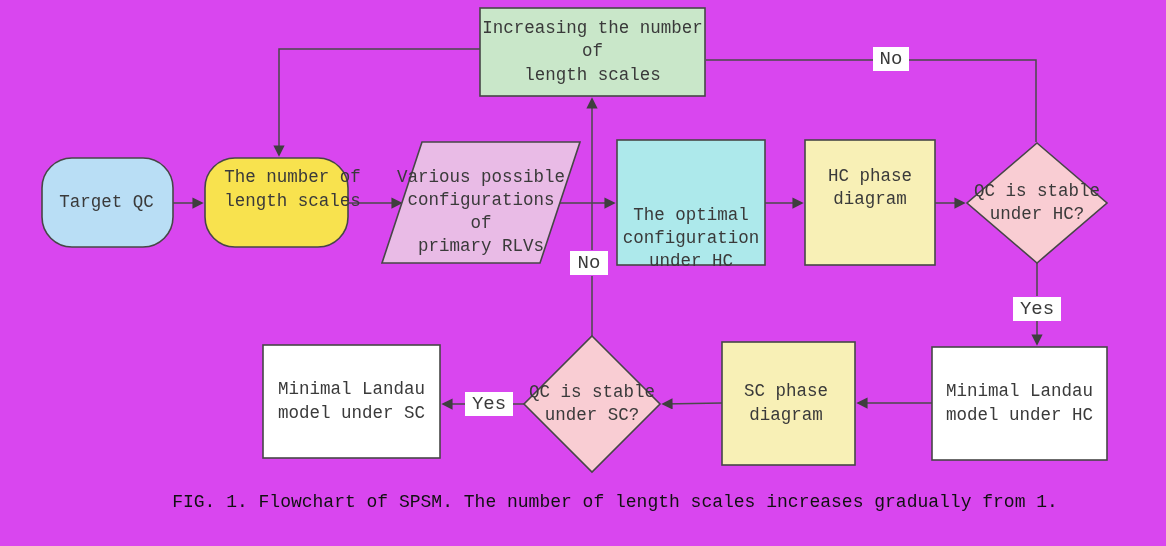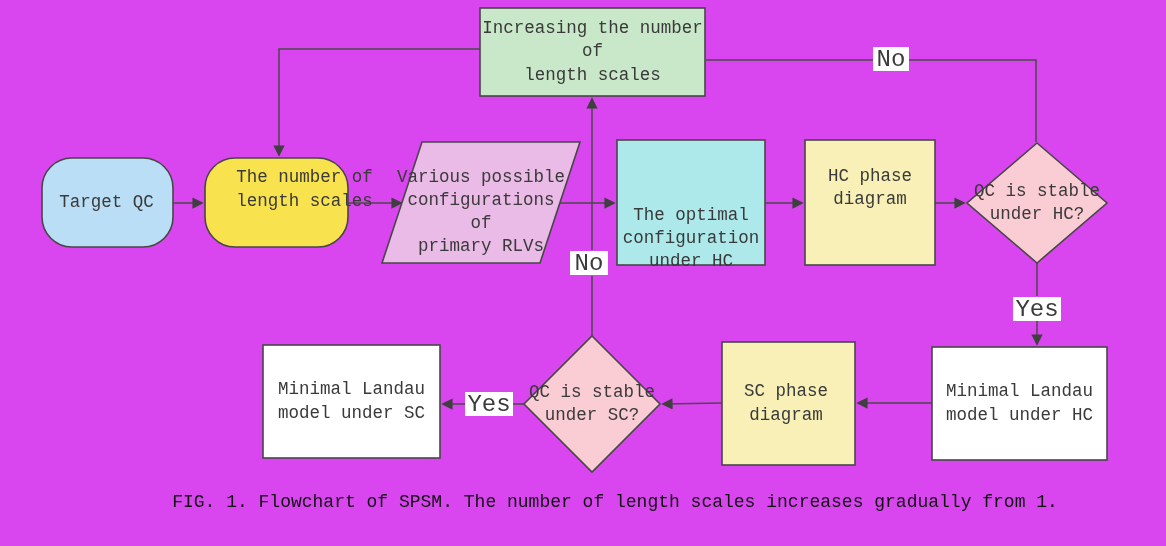--- a/index.html
+++ b/index.html
@@ -25,21 +25,21 @@
     line-height: 1.32;
     pointer-events: none;
   }
   .node-label span { white-space: pre-line; }
   .edge-label {
     position: absolute;
     display: flex;
     align-items: center;
     justify-content: center;
     color: #3a3a3a;
-    font-size: 24px;
+    font-size: 19px;
     background: #ffffff;
     pointer-events: none;
   }
   #caption {
     position: absolute;
     left: 0;
     top: 492px;
     width: 100%;
     text-align: center;
     color: #111111;
@@ -89,21 +89,21 @@
     <rect class="shape" x="263" y="345" width="177" height="113" fill="#ffffff"></rect>
   </svg>
 
   <div class="node-label" style="left:480px; top:8px; width:225px; height:88px;">
     <span>Increasing the number of
 length scales</span>
   </div>
   <div class="node-label" style="left:42px; top:158px; width:129px; height:89px;border-radius:13px;">
     <span>Target QC</span>
   </div>
-  <div class="node-label" style="left:205px; top:158px; width:143px; height:63px;padding-left:28px;">
+  <div class="node-label" style="left:193px; top:158px; width:143px; height:63px;padding-left:28px;">
     <span>The number of
 length scales</span>
   </div>
   <div class="node-label" style="left:395px; top:142px; width:172px; height:140px;">
     <span>Various possible
 configurations of
 primary RLVs</span>
   </div>
   <div class="node-label" style="left:617px; top:140px; width:148px; height:125px;margin-top:36px;">
     <span>The optimal

